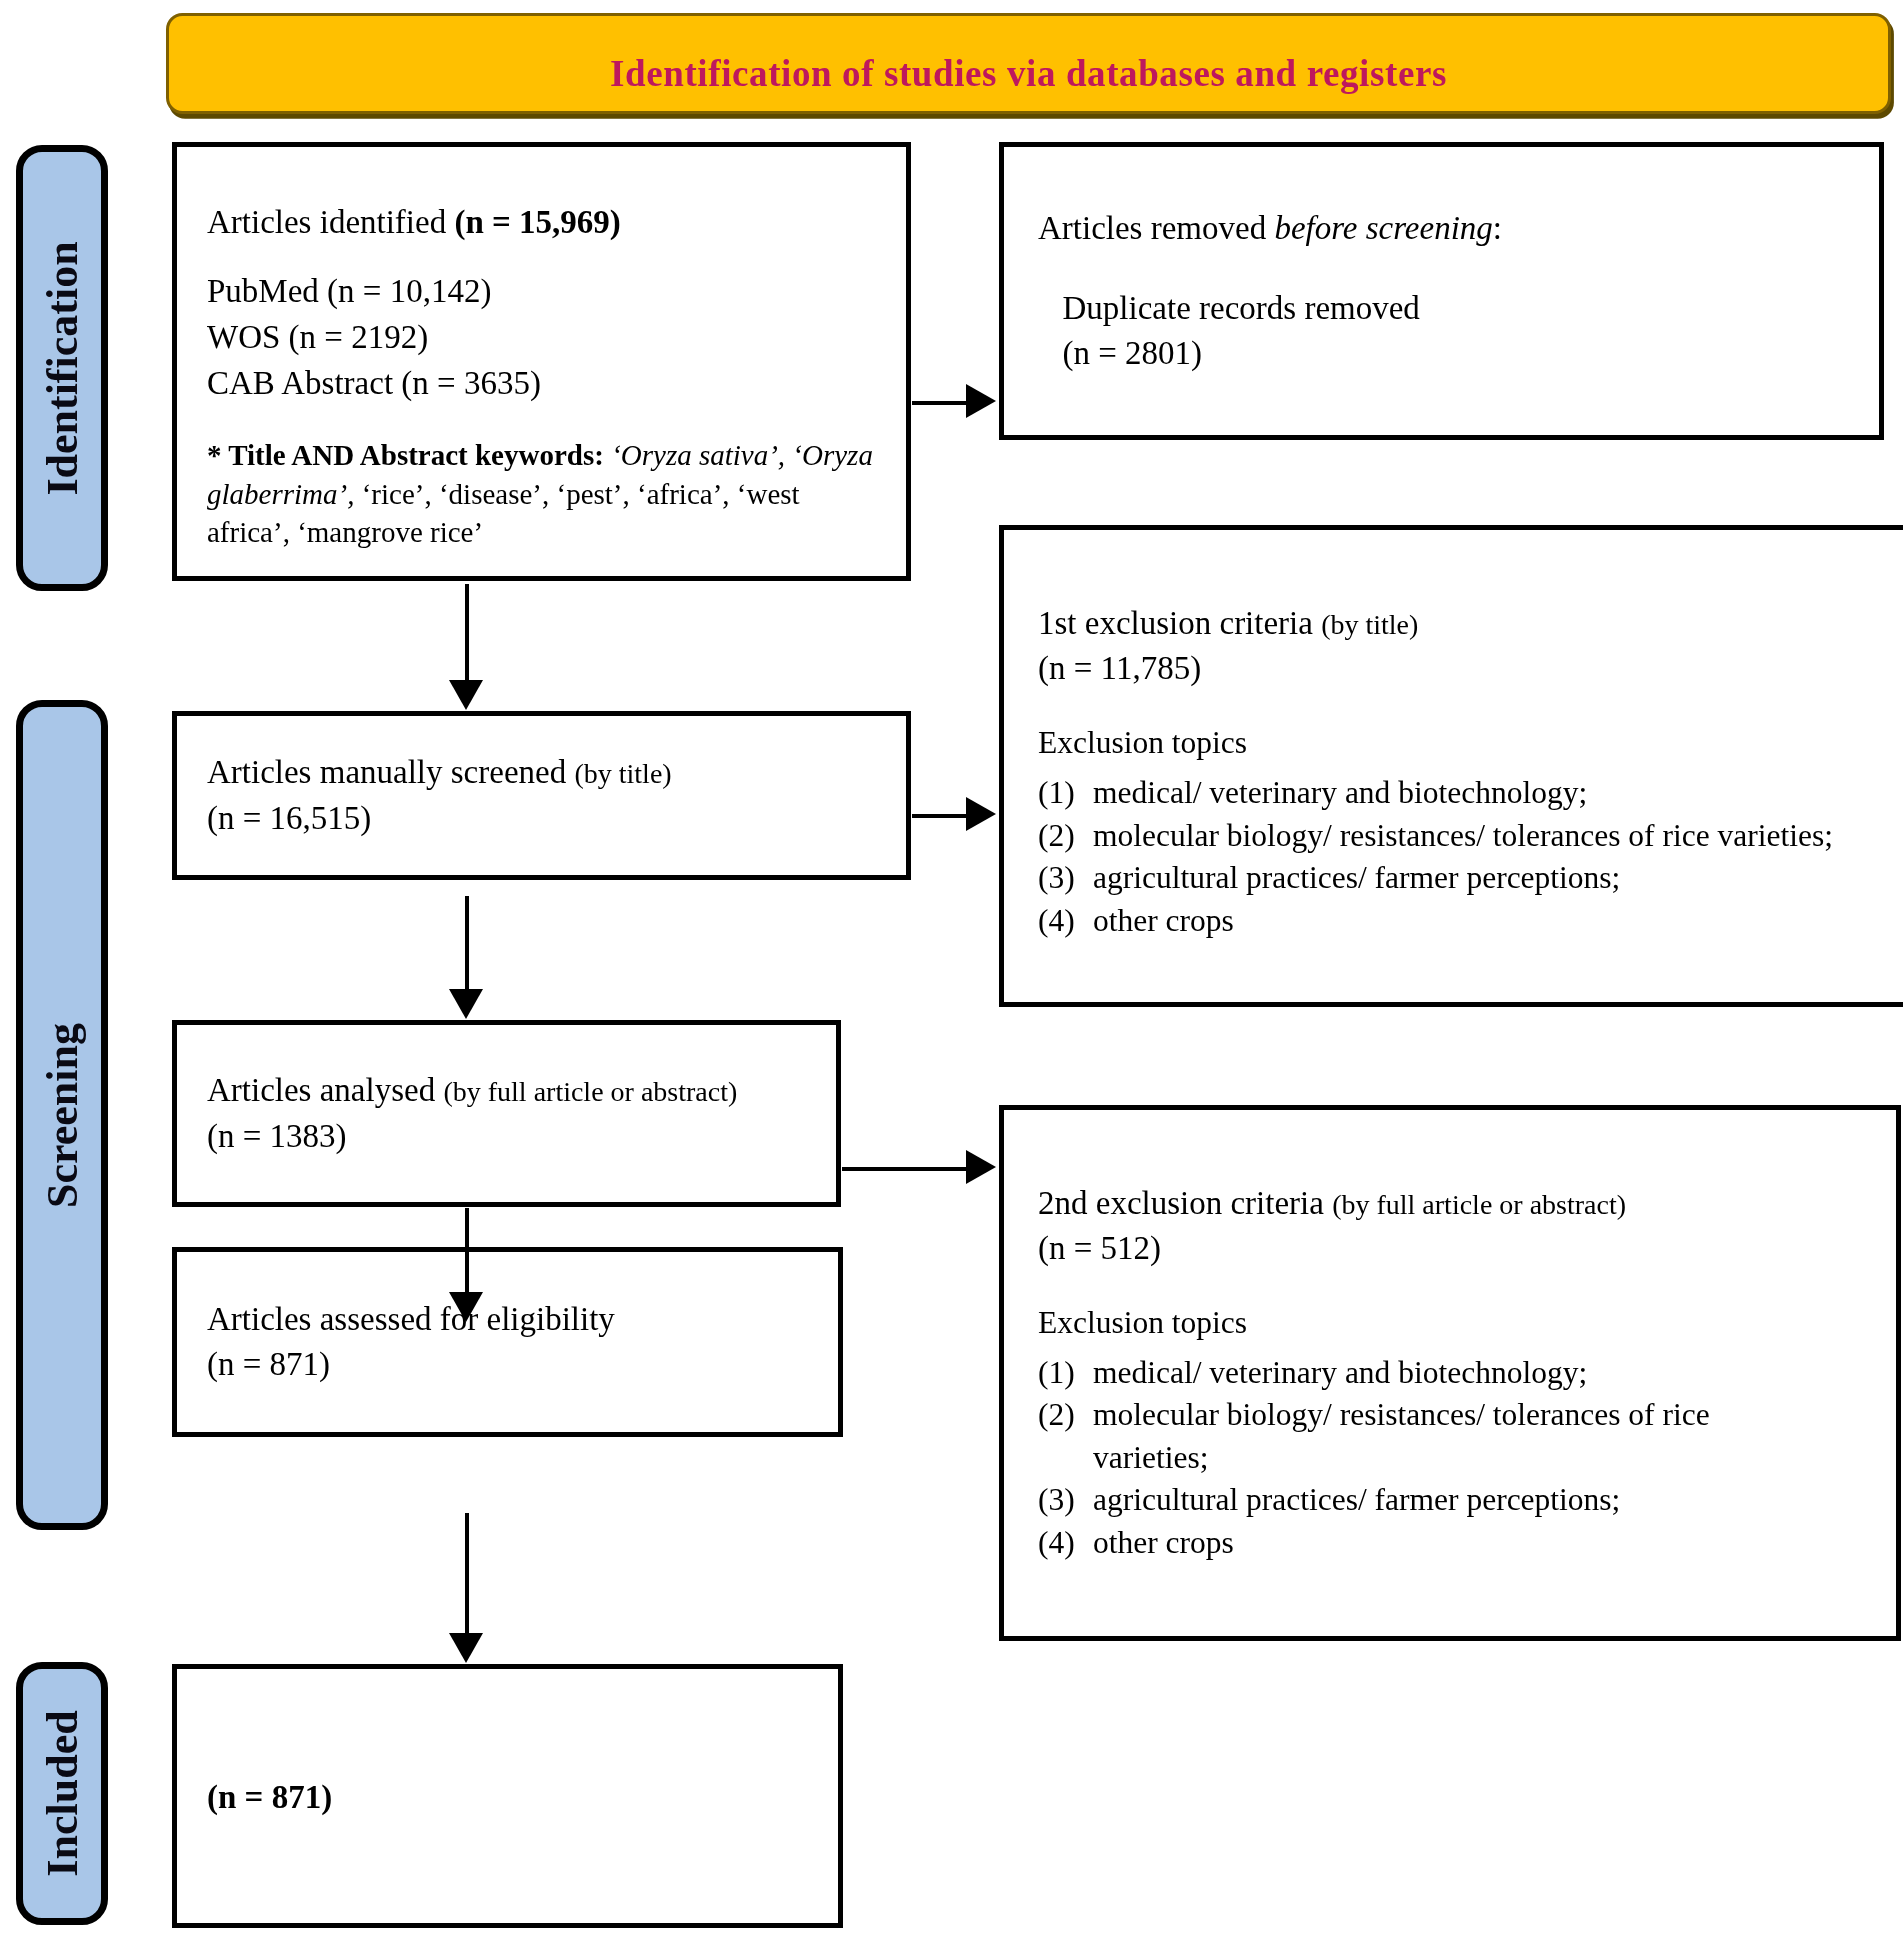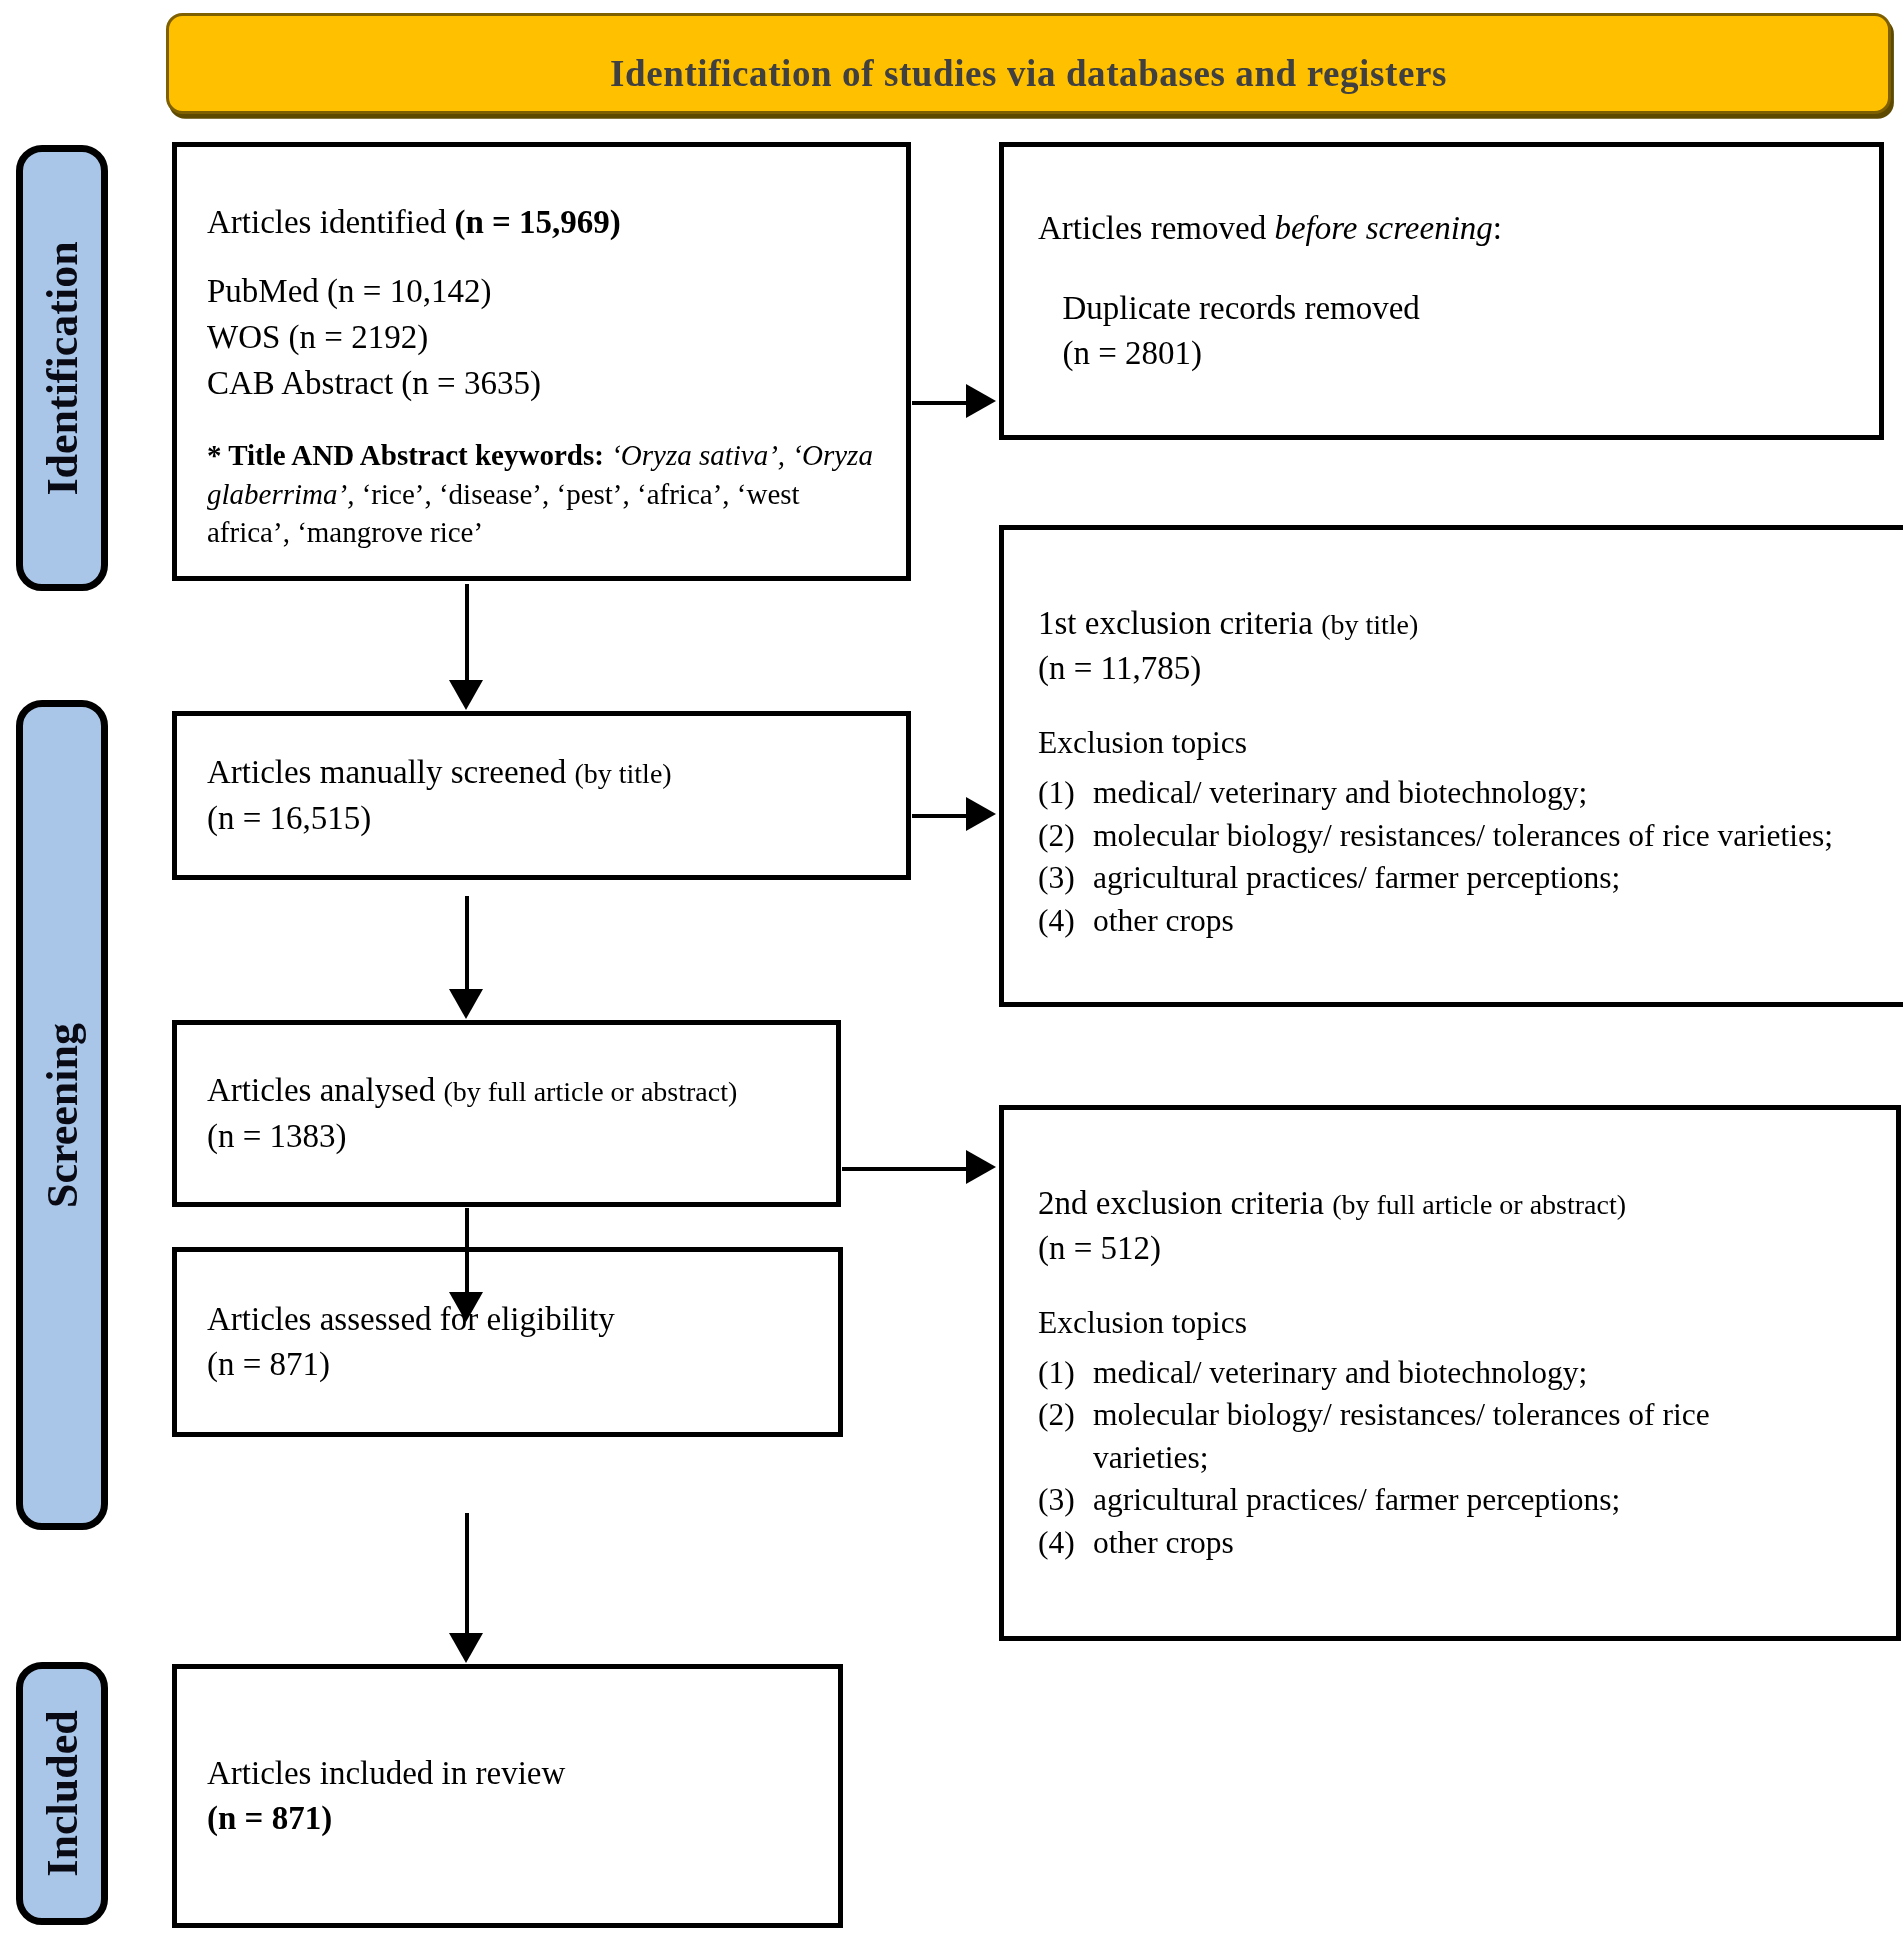--- a/index.html
+++ b/index.html
@@ -7,21 +7,21 @@
     position:relative; width:1904px; height:1936px; background:#ffffff;
     font-family:"Liberation Serif","DejaVu Serif",serif; color:#000;
   }
   
   .banner {
     position:absolute; left:166px; top:13px; width:1719px; height:95px;
     background:#FFC000; border:3.5px solid #7F6000; border-radius:16.3px;
     box-shadow:2.9px 4.7px 0 #5d4900;
     display:flex; align-items:center; justify-content:center;
   }
-  .banner-title { font-size:37px; font-weight:bold; color:#404040; letter-spacing:0.6px;margin-top:20px; }
+  .banner-title { font-size:37px; font-weight:bold; color:#be185d; letter-spacing:0.6px;margin-top:20px; }
   
   .stage {
     position:absolute; left:16.3px; width:92px;
     background:#A9C6E8; border:7.6px solid #000; border-radius:26px;
     display:flex; align-items:center; justify-content:center; box-sizing:border-box;
   }
   .stage span {
     transform:rotate(-90deg); white-space:nowrap;
     font-size:44px; font-weight:bold; color:#0a0a14;
   }
@@ -177,21 +177,20 @@
       </div>
     </div>
   </div>
 
   <div class="fbox center-v" id="box-assessed">
     <div>Articles assessed for eligibility</div>
     <div class="nline">(n = 871)</div>
   </div>
 
   <div class="fbox center-v" id="box-included">
-    <div>Articles included in review</div>
     <div class="nline b">(n = 871)</div>
   </div>
 
   <div class="vline" style="left:465px; top:584px; height:99px;"></div>
   <div class="head-down" style="left:449px; top:680px;"></div>
 
   <div class="vline" style="left:465px; top:896px; height:95px;"></div>
   <div class="head-down" style="left:449px; top:989px;"></div>
 
   <div class="vline" style="left:465px; top:1208px; height:85px;"></div>

